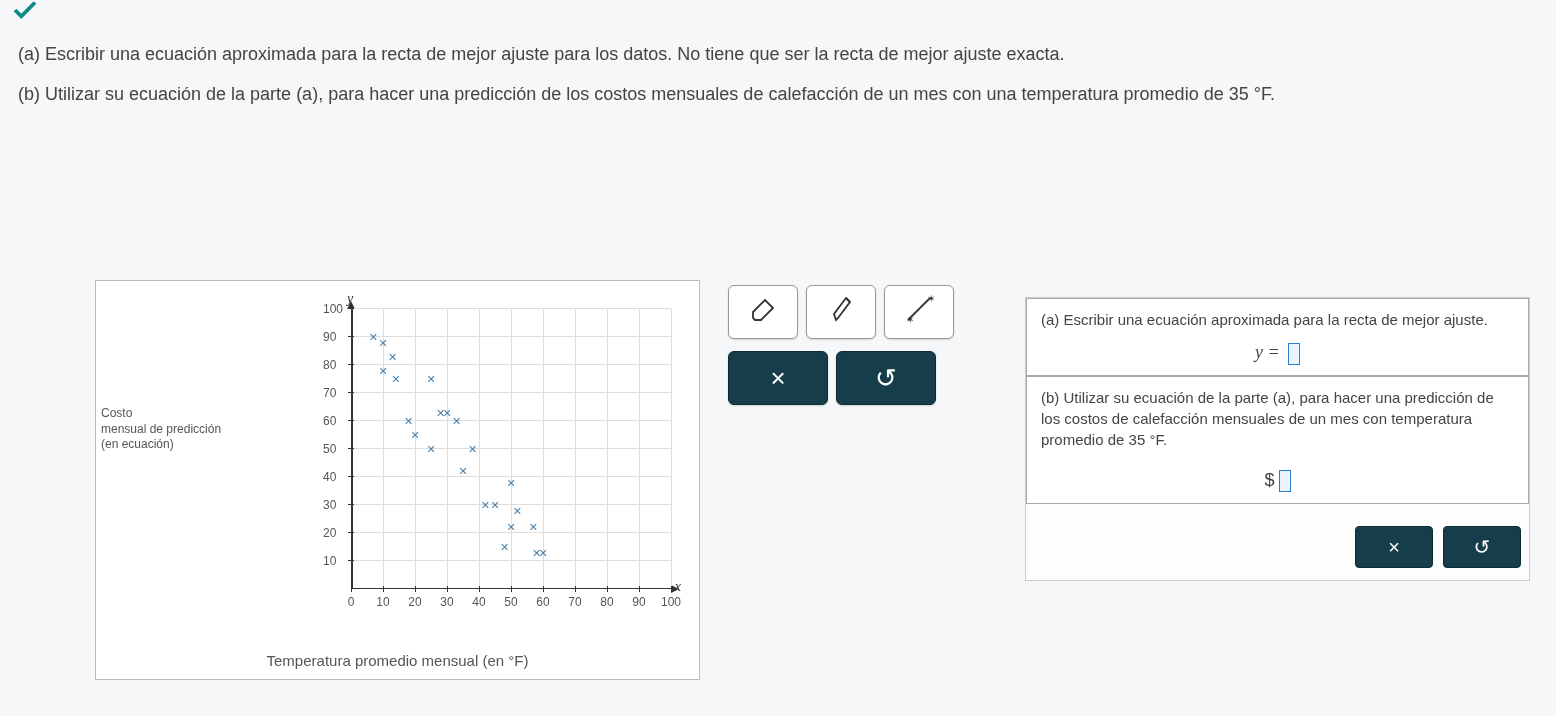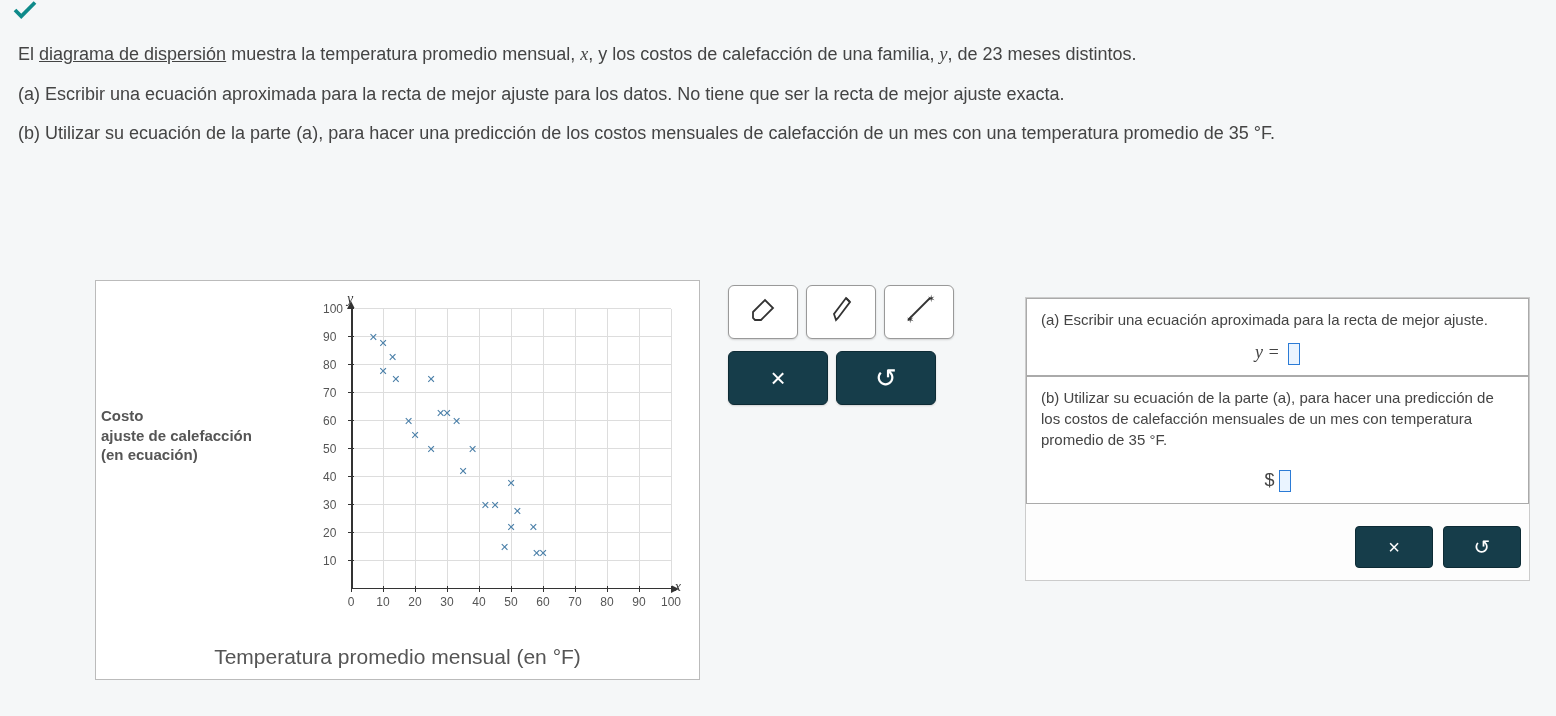--- a/index.html
+++ b/index.html
@@ -37,24 +37,23 @@
     width: 605px;
     height: 400px;
     border: 1px solid #bbb;
     background: #fff;
   }
   .y-axis-label-group {
     position: absolute;
     left: 5px;
     top: 125px;
     width: 200px;
-    font-size: 15px;
+    font-size: 12px;
     color: #555;
     line-height: 1.3;
-    font-weight: bold;
   }
   .chart-area {
     position: absolute;
     left: 230px;
     top: 8px;
     width: 360px;
     height: 330px;
   }
   .plot {
     position: absolute;
@@ -82,21 +81,21 @@
     color: #4a7fa8;
     transform: translate(-50%, 50%);
     font-family: sans-serif;
   }
   .x-unit-label {
     position: absolute;
     bottom: 10px;
     left: 0;
     width: 100%;
     text-align: center;
-    font-size: 21px;
+    font-size: 15px;
     color: #555;
   }
   
   .tools {
     position: absolute;
     left: 728px;
     top: 285px;
     width: 245px;
   }
   .tool-row { display: flex; gap: 8px; margin-bottom: 12px; }
@@ -163,31 +162,28 @@
 </head>
 <body>
 
 <div class="checkmark">
   <svg viewBox="0 0 24 24" width="30" height="30">
       <path fill="none" stroke="#0e8a8a" stroke-width="3" d="M4 12l5 5L20 6"></path>
     </svg>
 </div>
 
 <div class="problem-text">
-  <div>
-    <span>El </span><span class="link">diagrama de dispersión</span><span> muestra la temperatura promedio mensual, </span><span class="math-var">x</span><span>, y los costos de calefacción de una familia, </span><span class="math-var">y</span><span>, de 23 meses distintos.</span>
-  </div>
   <div>(a) Escribir una ecuación aproximada para la recta de mejor ajuste para los datos. No tiene que ser la recta de mejor ajuste exacta.</div>
   <div>(b) Utilizar su ecuación de la parte (a), para hacer una predicción de los costos mensuales de calefacción de un mes con una temperatura promedio de 35 °F.</div>
 </div>
 
 <div class="workspace">
   <div class="y-axis-label-group">
     <div>Costo</div>
-    <div>ajuste de calefacción</div>
+    <div>mensual de predicción</div>
     <div>(en ecuación)</div>
   </div>
 
   <div class="chart-area">
     <div class="plot" id="plot">
       <span class="axis-label-y">y</span>
       <span class="axis-label-x">x</span>
       <div class="axis-x"></div>
       <div class="axis-y"></div>
       <div class="arrow-x"></div>

